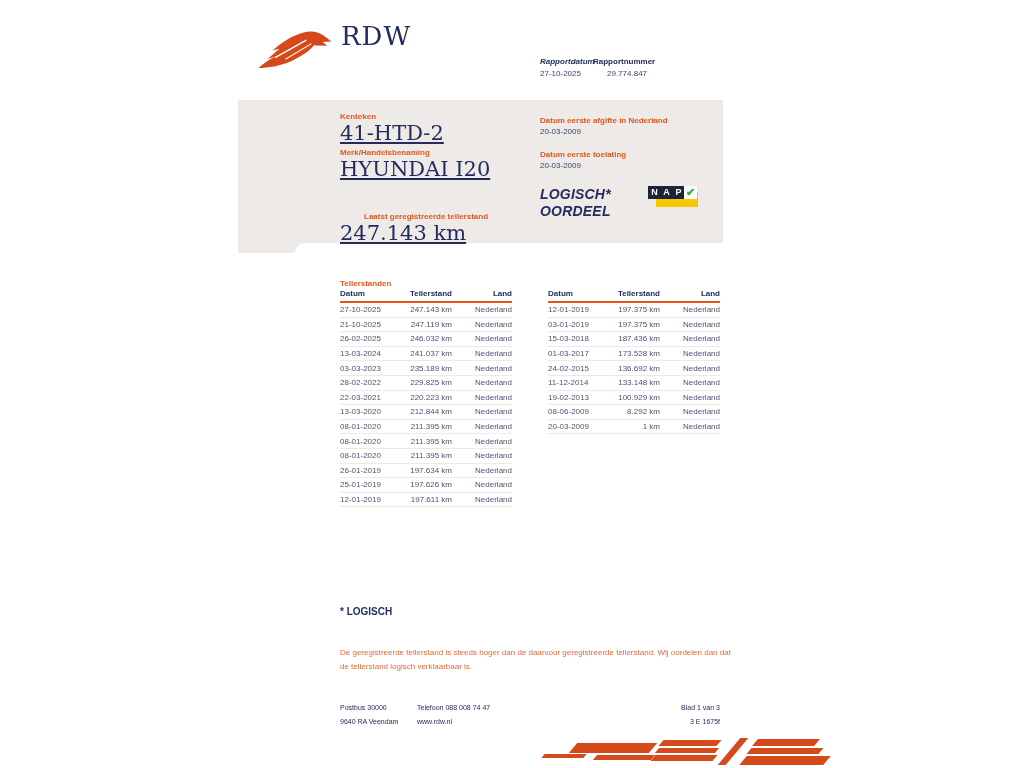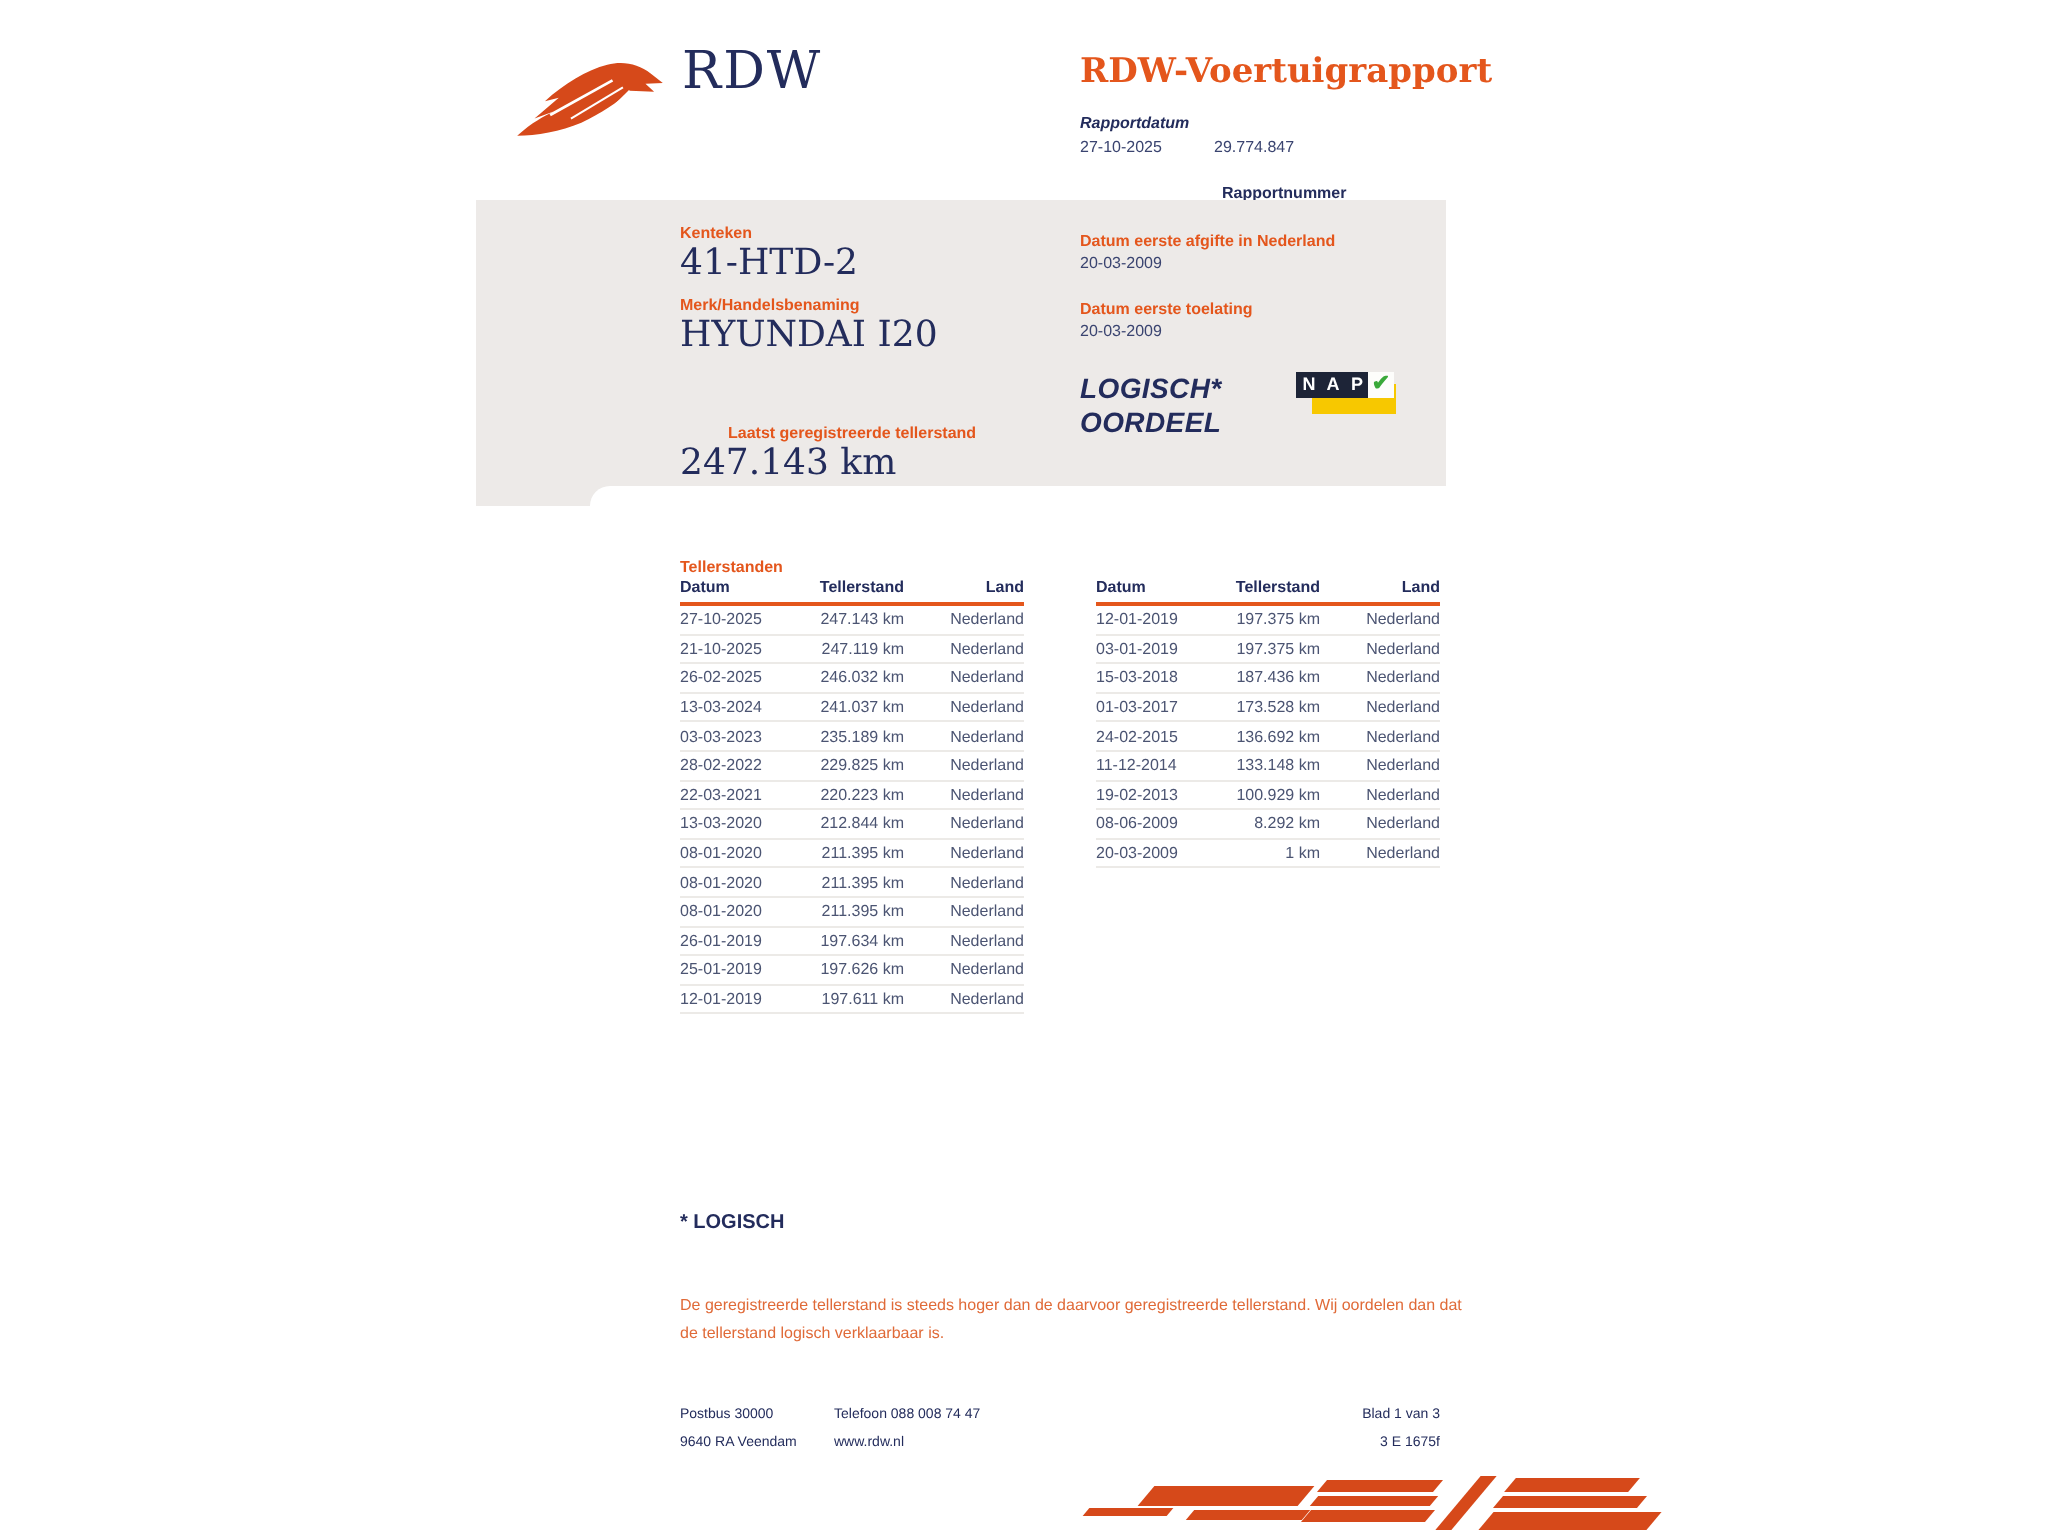--- a/index.html
+++ b/index.html
@@ -10,21 +10,21 @@
   .logo-wrap { position:absolute; left:256px; top:26px; width:78px; height:44px; }
   .wordmark { position:absolute; left:341px; top:21px; font-family:"DejaVu Serif", serif; font-size:26px; color:#232c5c; letter-spacing:1px; }
   .report-title { position:absolute; left:540px; top:26px; font-family:"DejaVu Serif", serif; font-weight:bold; font-size:17px; color:#e4561c; }
   .hdr-label { position:absolute; font-size:8px; font-weight:bold; color:#232c5c; }
   .hdr-value { position:absolute; font-size:8px; color:#3a4470; }
 
   
   .grey-box { position:absolute; left:238px; top:100px; width:485px; height:153px; background:#edeae8; }
   .white-notch { position:absolute; left:295px; top:243px; width:440px; height:30px; background:#ffffff; border-top-left-radius:10px; }
   .o-label { position:absolute; font-size:8px; font-weight:bold; color:#e4561c; }
-  .big-value { position:absolute; font-family:"DejaVu Serif", serif; font-size:18px; color:#232c5c; }
+  .big-value { position:absolute; font-family:"DejaVu Serif", serif; font-size:21px; color:#232c5c;text-decoration:underline; }
   .sm-value { position:absolute; font-size:8px; color:#3a4470; }
   .oordeel { position:absolute; left:540px; top:186px; font-size:14px; font-weight:bold; color:#232c5c; line-height:17px; letter-spacing:0.2px;font-style:italic; }
 
   
   .nap { position:absolute; left:648px; top:186px; width:50px; height:22px; }
   .nap-yellow { position:absolute; left:8px; top:6px; width:42px; height:15px; background:#f7c800; }
   .nap-letter { position:absolute; top:0; width:13px; height:13px; background:#1d2437; color:#fff; font-size:9px; font-weight:bold; text-align:center; line-height:13px; }
   .nap-check { position:absolute; left:36px; top:0; width:13px; height:13px; background:#fdfdfb; color:#3aa93a; font-size:11px; font-weight:bold; text-align:center; line-height:13px; }
 
   
@@ -56,25 +56,24 @@
 
   <div class="logo-wrap">
     <svg width="78" height="44" viewBox="0 0 90 50">
       <path d="M3 48 C12 40 18 37 24 34 L13 38 L27 26 L19 28 C30 18 43 10 55 7 C64 4.5 73 6.5 80 12 L87 17.5 L77 18 L82 22.5 L68 22 C61 29 51 35 40 40.5 C28 45.5 14 48 3 48 Z" fill="#d6491a"></path>
       <path d="M22 36 L58 16" stroke="#ffffff" stroke-width="1.6" fill="none"></path>
       <path d="M34 38 L64 20" stroke="#ffffff" stroke-width="1.2" fill="none"></path>
       <path d="M68 22 L60 30" stroke="#ffffff" stroke-width="1.4" fill="none"></path>
     </svg>
   </div>
   <div class="wordmark">RDW</div>
-  <div class="report-title">RDW-Voertuigrapport</div>
 
   <div class="hdr-label" style="left:540px; top:57px;font-style:italic;">Rapportdatum</div>
   <div class="hdr-value" style="left:540px; top:69px;">27-10-2025</div>
-  <div class="hdr-label" style="left:611px; top:57px;margin-top:35px;">Rapportnummer</div>
+  <div class="hdr-label" style="left:593px; top:57px;">Rapportnummer</div>
   <div class="hdr-value" style="left:607px; top:69px;">29.774.847</div>
 
   <div class="grey-box"></div>
   <div class="white-notch"></div>
 
   <div class="o-label" style="left:340px; top:112px;">Kenteken</div>
   <div class="big-value" style="left:340px; top:121px;">41-HTD-2</div>
 
   <div class="o-label" style="left:340px; top:148px;">Merk/Handelsbenaming</div>
   <div class="big-value" style="left:340px; top:157px;">HYUNDAI I20</div>

